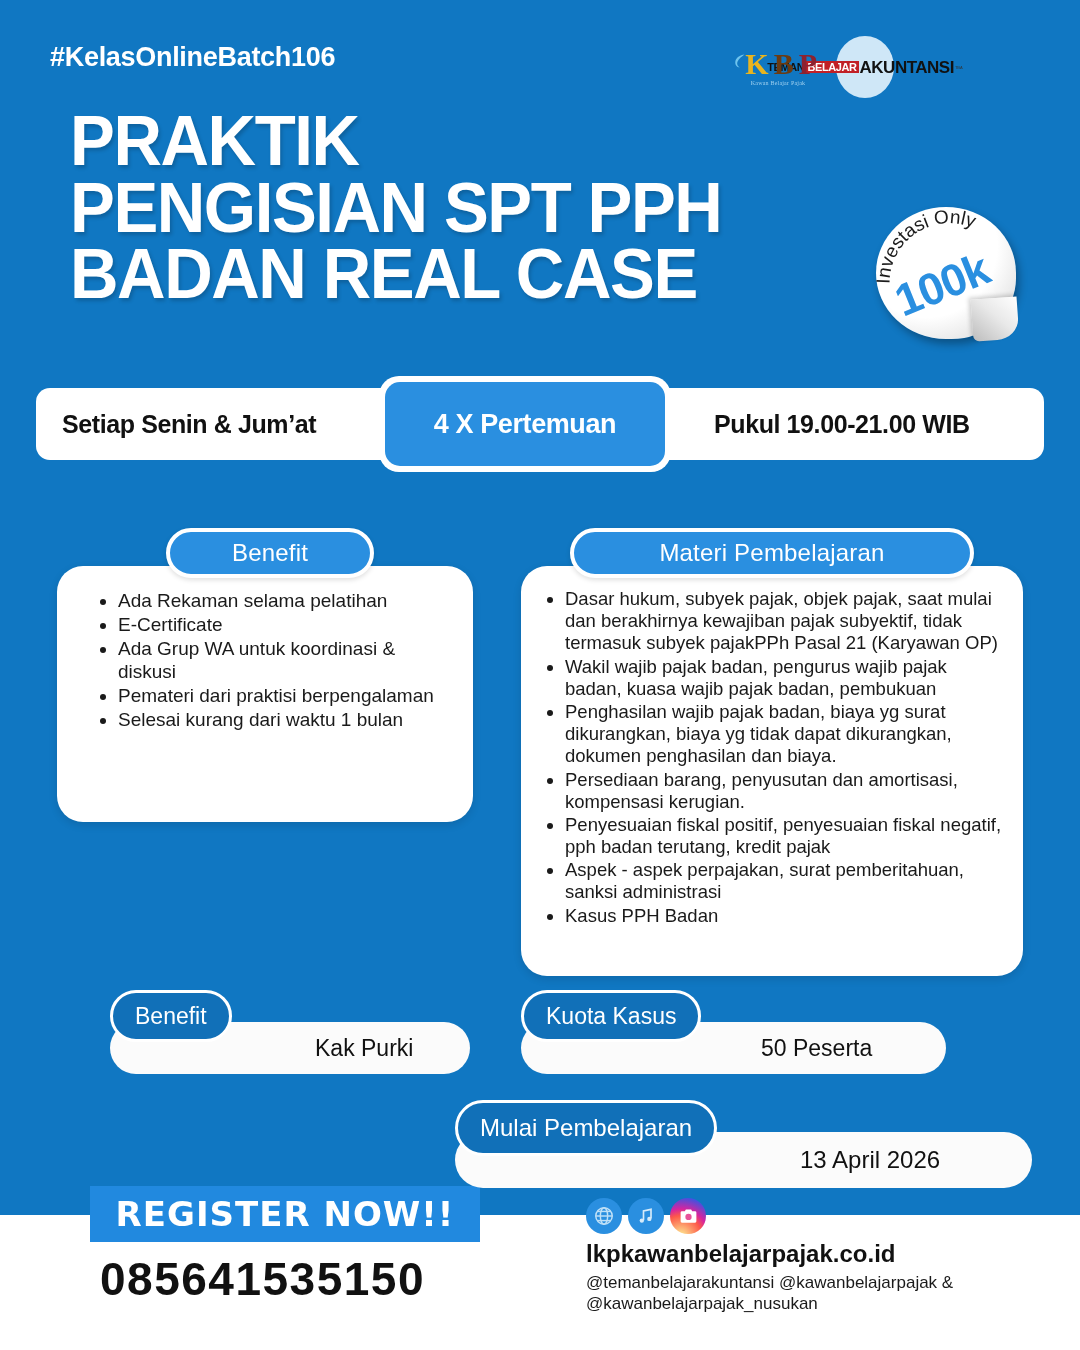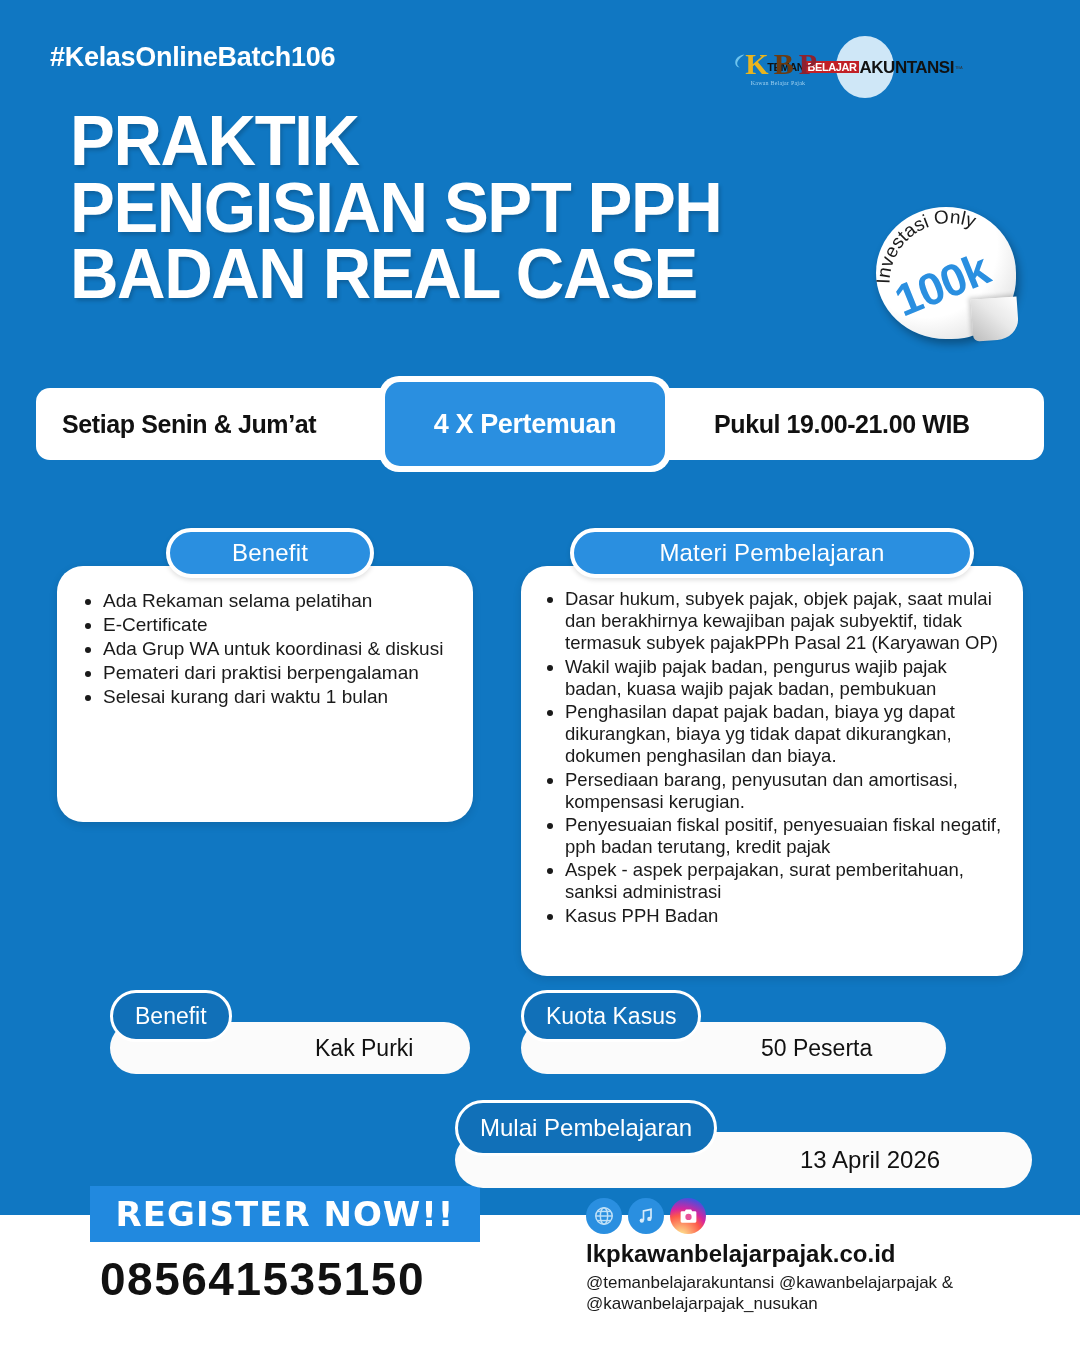--- a/index.html
+++ b/index.html
@@ -113,21 +113,21 @@
 
   ul.bullets{ list-style:none; }
   ul.bullets li{
     position:relative; padding-left:24px; color:#1a1a1a;
     font-size:19px; line-height:1.21; margin-bottom:1px;
   }
   ul.bullets li::before{
     content:""; position:absolute; left:6px; top:9px;
     width:6px; height:6px; border-radius:50%; background:#1a1a1a;
   }
-  .card-benefit ul{ padding:24px 22px 0 22px; }
+  .card-benefit ul{ padding:24px 22px 0 22px;margin-left:15px; }
   .card-materi ul{ padding:22px 18px 0 20px; }
   .card-materi ul.bullets li{ font-size:18.5px; line-height:1.2; margin-bottom:1px; }
 
   
   .inforow{ position:absolute; height:52px; }
   .info-label{
     position:absolute; left:0; top:0; height:52px;
     background:#1170B8; border:3px solid #ffffff; border-radius:26px;
     display:flex; align-items:center; justify-content:center;
     color:#ffffff; font-size:23px; padding:0 22px; z-index:2;
@@ -239,21 +239,21 @@
       <li>Pemateri dari praktisi berpengalaman</li>
       <li>Selesai kurang dari waktu 1 bulan</li>
     </ul>
   </div>
   <div class="pill-head pill-benefit">Benefit</div>
 
   <div class="card card-materi">
     <ul class="bullets">
       <li>Dasar hukum, subyek pajak, objek pajak, saat mulai dan berakhirnya kewajiban pajak subyektif, tidak termasuk subyek pajakPPh Pasal 21 (Karyawan OP)</li>
       <li>Wakil wajib pajak badan, pengurus wajib pajak badan, kuasa wajib pajak badan, pembukuan</li>
-      <li>Penghasilan dapat pajak badan, biaya yg dapat dikurangkan, biaya yg tidak dapat dikurangkan, dokumen penghasilan dan biaya.</li>
+      <li>Penghasilan wajib pajak badan, biaya yg surat dikurangkan, biaya yg tidak dapat dikurangkan, dokumen penghasilan dan biaya.</li>
       <li>Persediaan barang, penyusutan dan amortisasi, kompensasi kerugian.</li>
       <li>Penyesuaian fiskal positif, penyesuaian fiskal negatif, pph badan terutang, kredit pajak</li>
       <li>Aspek - aspek perpajakan, surat pemberitahuan, sanksi administrasi</li>
       <li>Kasus PPH Badan</li>
     </ul>
   </div>
   <div class="pill-head pill-materi">Materi Pembelajaran</div>
 
   <div class="inforow row-bersama">
     <div class="info-value">Kak Purki</div>

